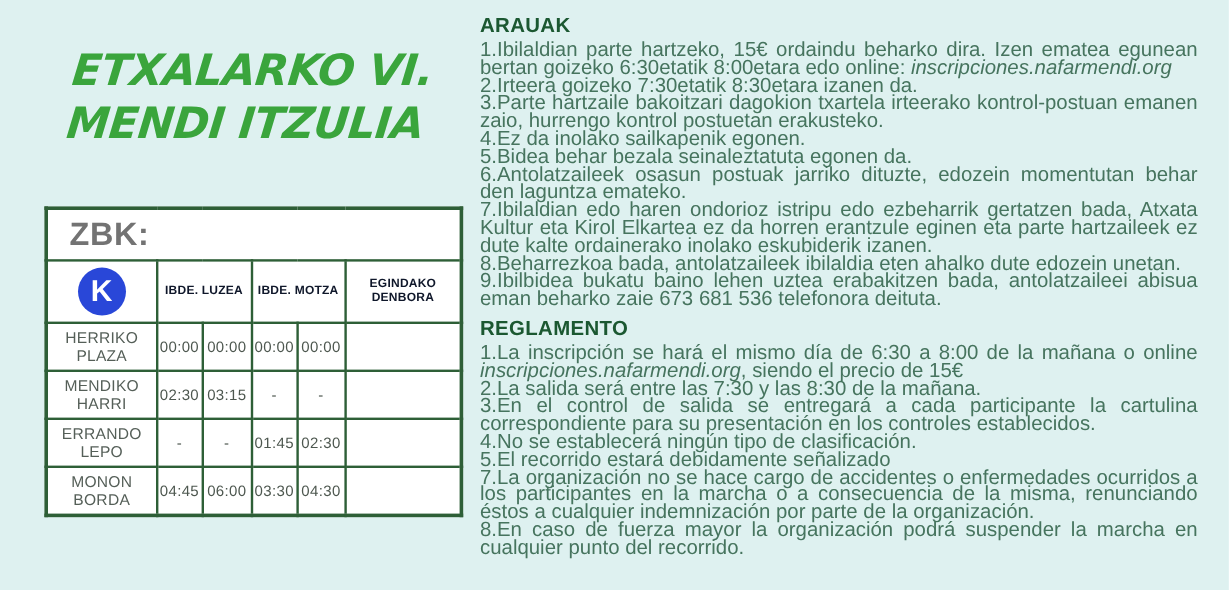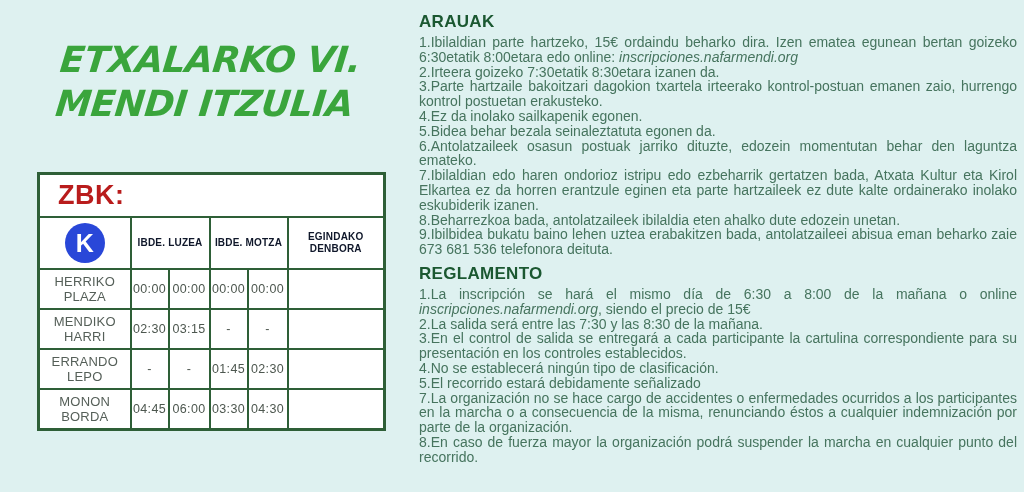--- a/index.html
+++ b/index.html
@@ -21,21 +21,21 @@
   
   .card{ position:absolute; left:37px; top:172px; }
   table.ctrl{
     border-collapse:collapse; background:#ffffff;
     border:3px solid #2e5f37;
   }
   table.ctrl td{ border:2px solid #2e5f37; padding:0; }
   td.zbk-cell{ height:41px; }
   .zbk-label{
     display:inline-block; padding-left:18px;
-    font-size:27px; font-weight:bold; color:#b91c1c; letter-spacing:0.5px;
+    font-size:27px; font-weight:bold; color:#737373; letter-spacing:0.5px;
   }
   tr.head-row td{ height:50px; }
   td.hdr{
     font-size:10px; font-weight:bold; color:#0f172a;
     text-align:center; line-height:1.25; letter-spacing:0.2px;
     padding:0 6px;
   }
   td.logo-cell{ text-align:center; vertical-align:middle; }
   .klogo{
     width:40px; height:40px; border-radius:50%;
@@ -50,29 +50,29 @@
     line-height:1.18; padding:0 5px; letter-spacing:0.2px;
   }
   td.t{
     font-size:12.5px; color:#4d574f; text-align:center; letter-spacing:0.3px;
   }
   td.tA, td.tC{ border-right-width:1px; }
   td.tB, td.tD{ border-left-width:1px; }
 
   
   .rules{
-    position:absolute; left:419px; top:12px; width:598px;
+    position:absolute; left:400px; top:12px; width:598px;
   }
   .rule-heading{
     margin:0 0 3px 0; font-size:17px; font-weight:bold;
     color:#1b5831; letter-spacing:0.3px;
   }
   .sec2 .rule-heading{ margin-top:7px; }
   .rule-items p{
-    margin:0; font-size:14px; line-height:14.8px;
+    margin:0; font-size:17px; line-height:14.8px;
     color:#46745e; text-align:justify;
   }
   .rule-items .it{ font-style:italic; }
 </style>
 </head>
 <body>
 
 <div class="poster">
 
   <div class="title">

